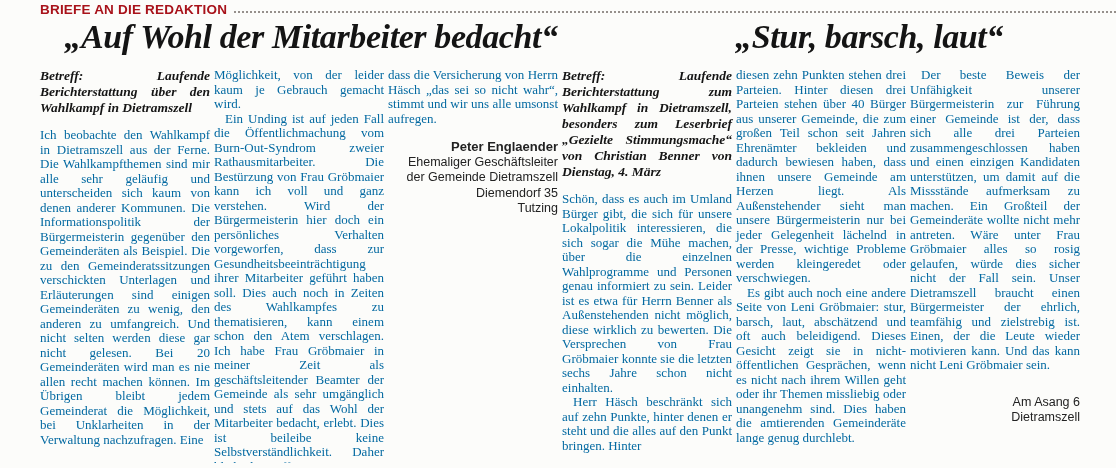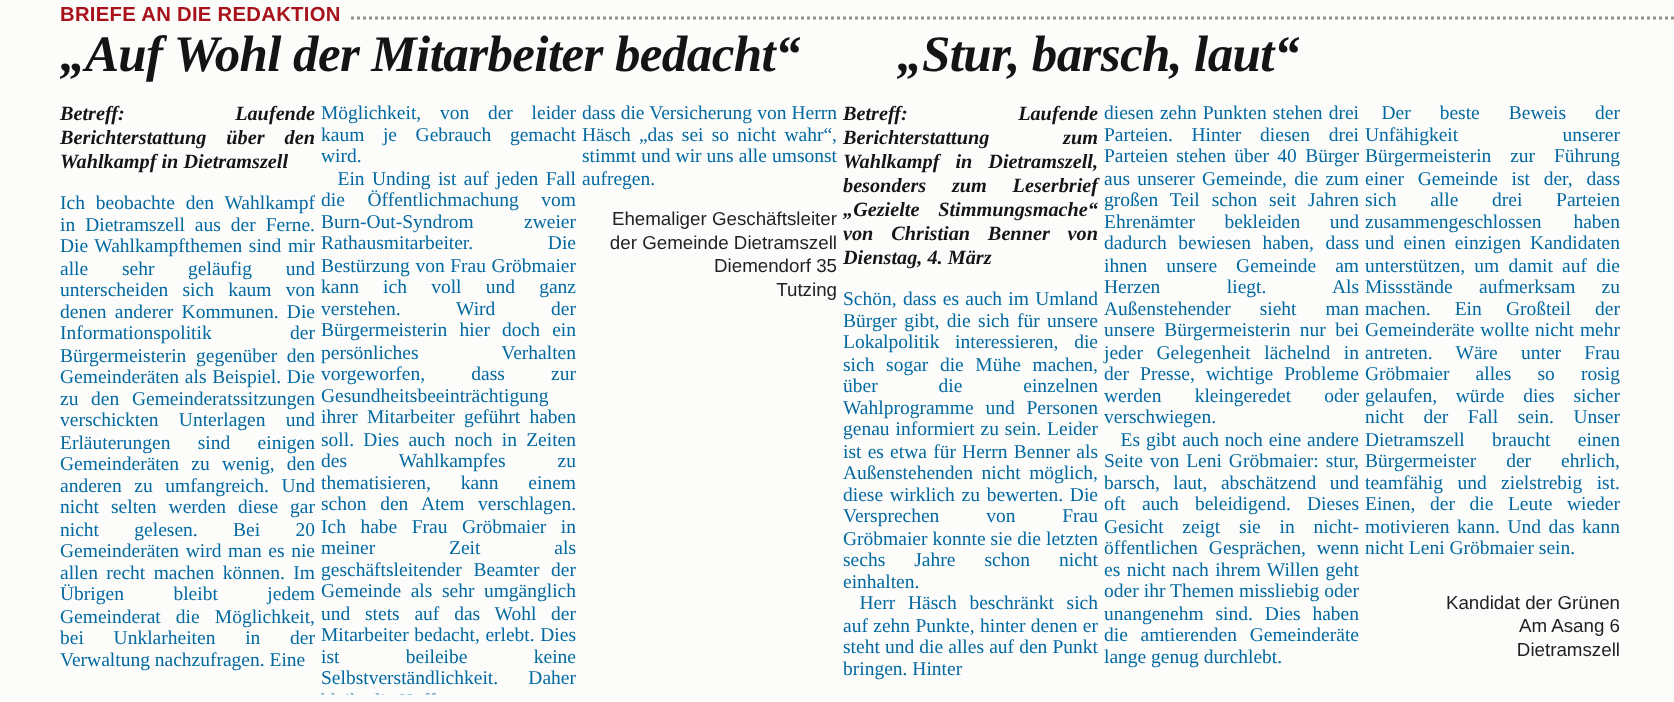--- a/index.html
+++ b/index.html
@@ -29,21 +29,21 @@
     border-bottom: 2px dotted #96908c;
     margin: 0 0 4px 7px;
     height: 1px;
   }
 
   
   .headlines { display: flex; padding: 0 8px; gap: 16px; margin-top: 0; }
   .headline {
     flex: 0 0 542px; width: 542px;
     margin: 0; padding: 0;
-    text-align: left;
+    text-align: center;
     font-family: "Liberation Serif", serif;
     font-style: italic; font-weight: 700;
     font-size: 34px; line-height: 40px;
     letter-spacing: -0.4px;
     color: #141414;
     white-space: nowrap;
   }
 
   
   .cols {
@@ -105,20 +105,21 @@
     </div>
 
     <div class="col">
       <p class="body-text">Möglichkeit, von der leider kaum je Gebrauch gemacht wird.</p>
       <p class="body-text indent">Ein Unding ist auf jeden Fall die Öffentlichmachung vom Burn-Out-Syndrom zweier Rathausmitarbeiter. Die Bestürzung von Frau Gröbmaier kann ich voll und ganz verstehen. Wird der Bürgermeisterin hier doch ein persönliches Verhalten vorgeworfen, dass zur Gesundheitsbeeinträchtigung ihrer Mitarbeiter geführt haben soll. Dies auch noch in Zeiten des Wahlkampfes zu thematisieren, kann einem schon den Atem verschlagen. Ich habe Frau Gröbmaier in meiner Zeit als geschäftsleitender Beamter der Gemeinde als sehr umgänglich und stets auf das Wohl der Mitarbeiter bedacht, erlebt. Dies ist beileibe keine Selbstverständlichkeit. Daher bleibt die Hoffnung,</p>
     </div>
 
     <div class="col">
       <p class="body-text">dass die Versicherung von Herrn Häsch „das sei so nicht wahr“, stimmt und wir uns alle umsonst aufregen.</p>
       <div class="signature">
+        <div class="sig-name">Peter Englaender</div>
         <div class="sig-line">Ehemaliger Geschäftsleiter</div>
         <div class="sig-line">der Gemeinde Dietramszell</div>
         <div class="sig-line">Diemendorf 35</div>
         <div class="sig-line">Tutzing</div>
       </div>
     </div>
 
     <div class="col">
       <p class="betreff">Betreff: Laufende Berichterstattung zum Wahlkampf in Dietramszell, besonders zum Leserbrief „Gezielte Stimmungsmache“ von Christian Benner von Dienstag, 4. März</p>
       <p class="body-text">Schön, dass es auch im Umland Bürger gibt, die sich für unsere Lokalpolitik interessieren, die sich sogar die Mühe machen, über die einzelnen Wahlprogramme und Personen genau informiert zu sein. Leider ist es etwa für Herrn Benner als Außenstehenden nicht möglich, diese wirklich zu bewerten. Die Versprechen von Frau Gröbmaier konnte sie die letzten sechs Jahre schon nicht einhalten.</p>
@@ -126,20 +127,19 @@
     </div>
 
     <div class="col">
       <p class="body-text">diesen zehn Punkten stehen drei Parteien. Hinter diesen drei Parteien stehen über 40 Bürger aus unserer Gemeinde, die zum großen Teil schon seit Jahren Ehrenämter bekleiden und dadurch bewiesen haben, dass ihnen unsere Gemeinde am Herzen liegt. Als Außenstehender sieht man unsere Bürgermeisterin nur bei jeder Gelegenheit lächelnd in der Presse, wichtige Probleme werden kleingeredet oder verschwiegen.</p>
       <p class="body-text indent">Es gibt auch noch eine andere Seite von Leni Gröbmaier: stur, barsch, laut, abschätzend und oft auch beleidigend. Dieses Gesicht zeigt sie in nicht-öffentlichen Gesprächen, wenn es nicht nach ihrem Willen geht oder ihr Themen missliebig oder unangenehm sind. Dies haben die amtierenden Gemeinderäte lange genug durchlebt.</p>
     </div>
 
     <div class="col">
       <p class="body-text indent">Der beste Beweis der Unfähigkeit unserer Bürgermeisterin zur Führung einer Gemeinde ist der, dass sich alle drei Parteien zusammengeschlossen haben und einen einzigen Kandidaten unterstützen, um damit auf die Missstände aufmerksam zu machen. Ein Großteil der Gemeinderäte wollte nicht mehr antreten. Wäre unter Frau Gröbmaier alles so rosig gelaufen, würde dies sicher nicht der Fall sein. Unser Dietramszell braucht einen Bürgermeister der ehrlich, teamfähig und zielstrebig ist. Einen, der die Leute wieder motivieren kann. Und das kann nicht Leni Gröbmaier sein.</p>
       <div class="signature sig-bottom">
-        <div class="sig-line">Kandidat der Grünen</div>
         <div class="sig-line">Am Asang 6</div>
         <div class="sig-line">Dietramszell</div>
       </div>
     </div>
 
   </div>
 </div>
 
 </body></html>

